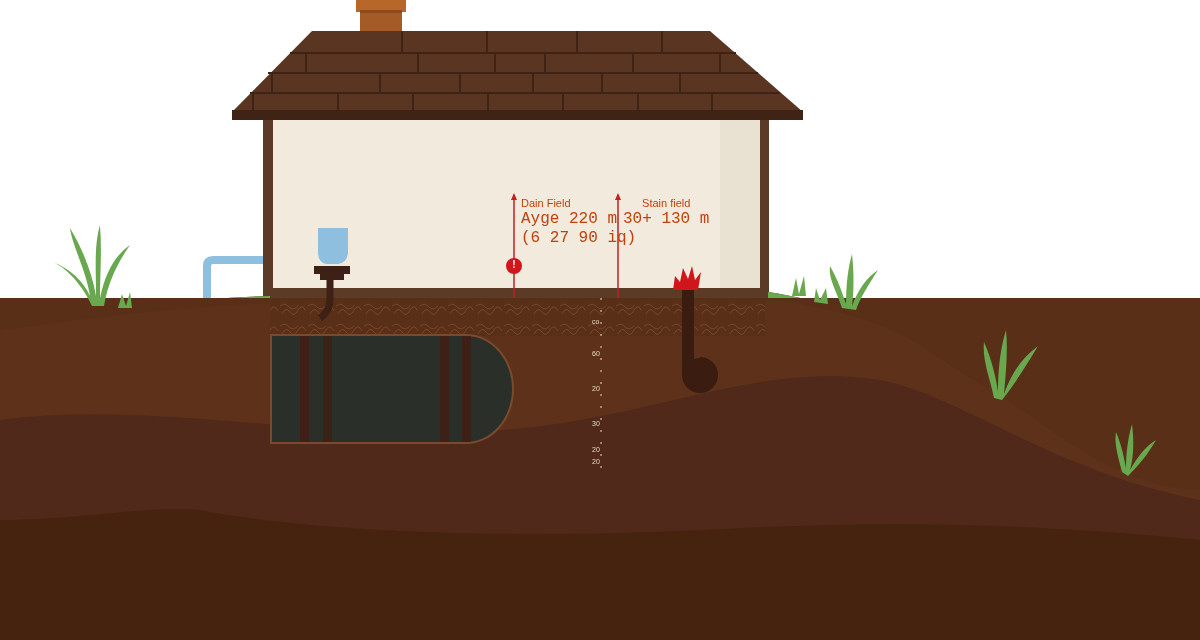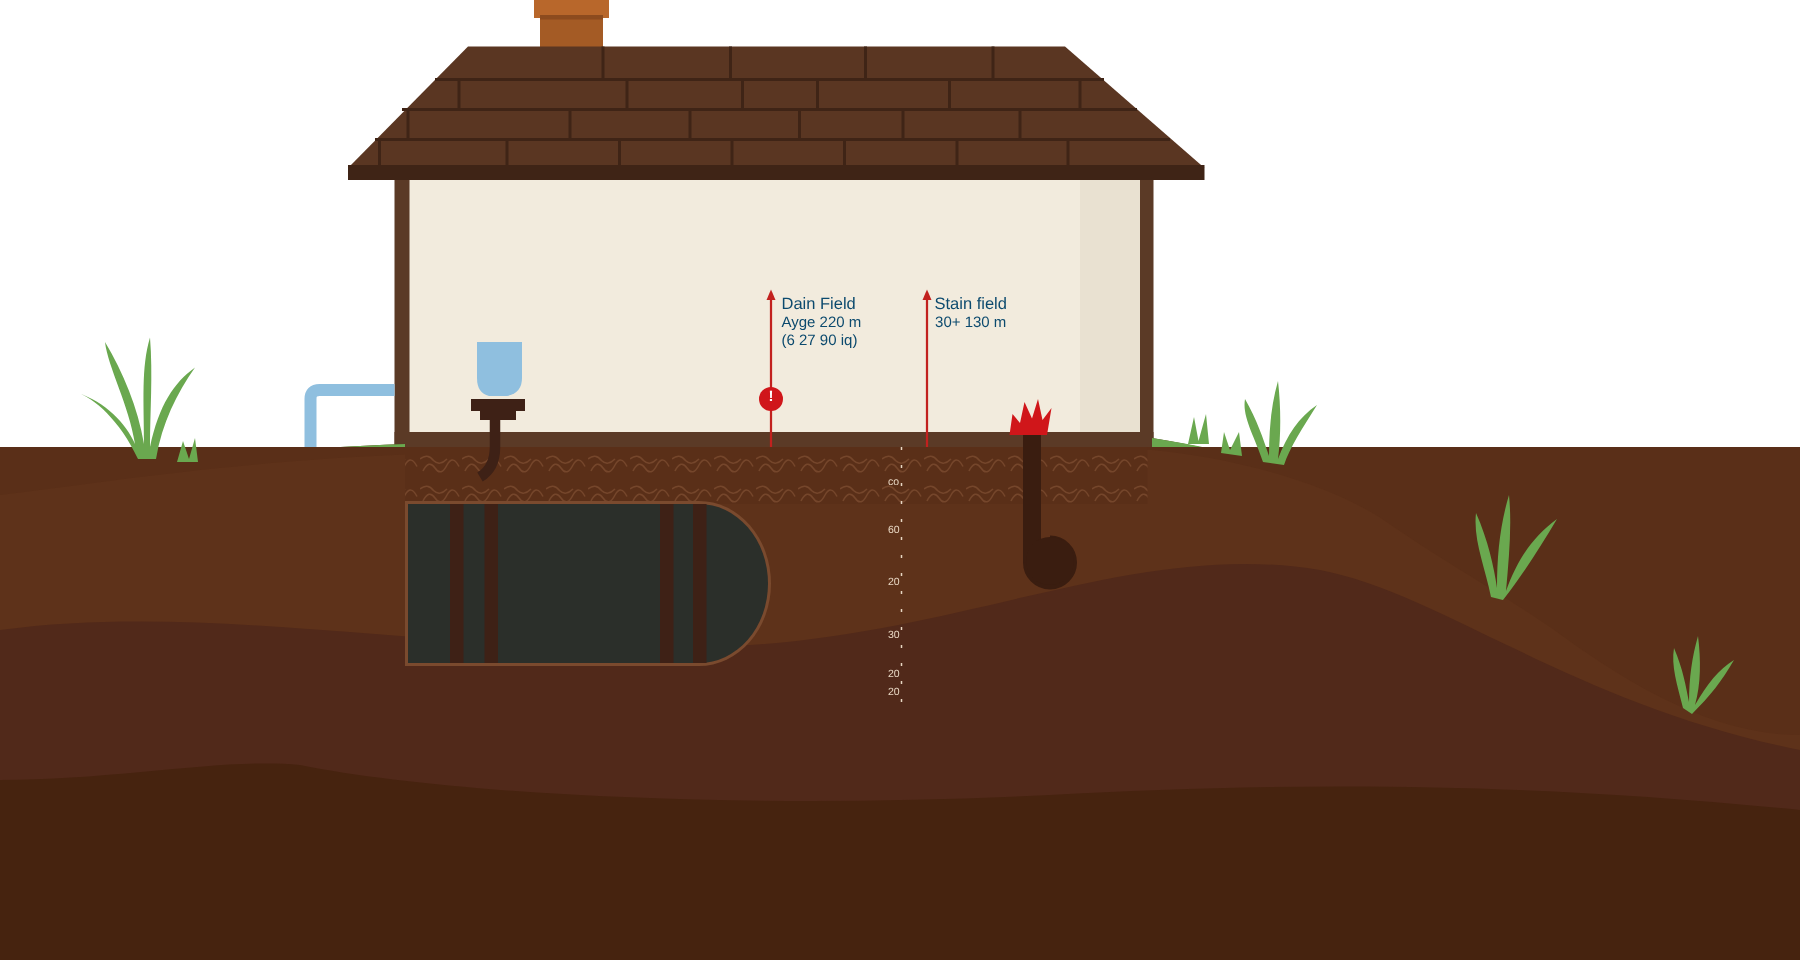--- a/index.html
+++ b/index.html
@@ -1,21 +1,21 @@
 <!DOCTYPE html>
 <html><head>
 <meta charset="utf-8">
 <style>
   html, body { margin: 0; padding: 0; }
   body { width: 1200px; height: 640px; overflow: hidden; background: #ffffff; font-family: "Liberation Sans", sans-serif; }
   .scene { position: relative; width: 1200px; height: 640px; }
   svg.bg { position: absolute; left: 0; top: 0; }
-  .label { position: absolute; font-family: "Liberation Sans", sans-serif; color: #0c4a6e; line-height: 1.2; }
+  .label { position: absolute; font-family: "Liberation Sans", sans-serif; color: #c2410c; line-height: 1.2; }
   .label .title { font-size: 11px; }
-  .label .sub { font-size: 10px; }
+  .label .sub { font-size: 16px; font-family: Liberation Mono, monospace; }
   .depth { position: absolute; left: 592px; font-size: 7px; color: #e8d7c3; font-family: "Liberation Sans", sans-serif; }
 </style>
 </head>
 <body>
 
 <div class="scene">
   <svg class="bg" width="1200" height="640" viewBox="0 0 1200 640">
     <defs>
       <pattern id="gravel" width="28" height="20" patternUnits="userSpaceOnUse">
         <path d="M2 14 q4 -8 8 -2 q4 6 8 -2 q4 -7 8 1" fill="none" stroke="#7a4a2e" stroke-width="1"></path>

